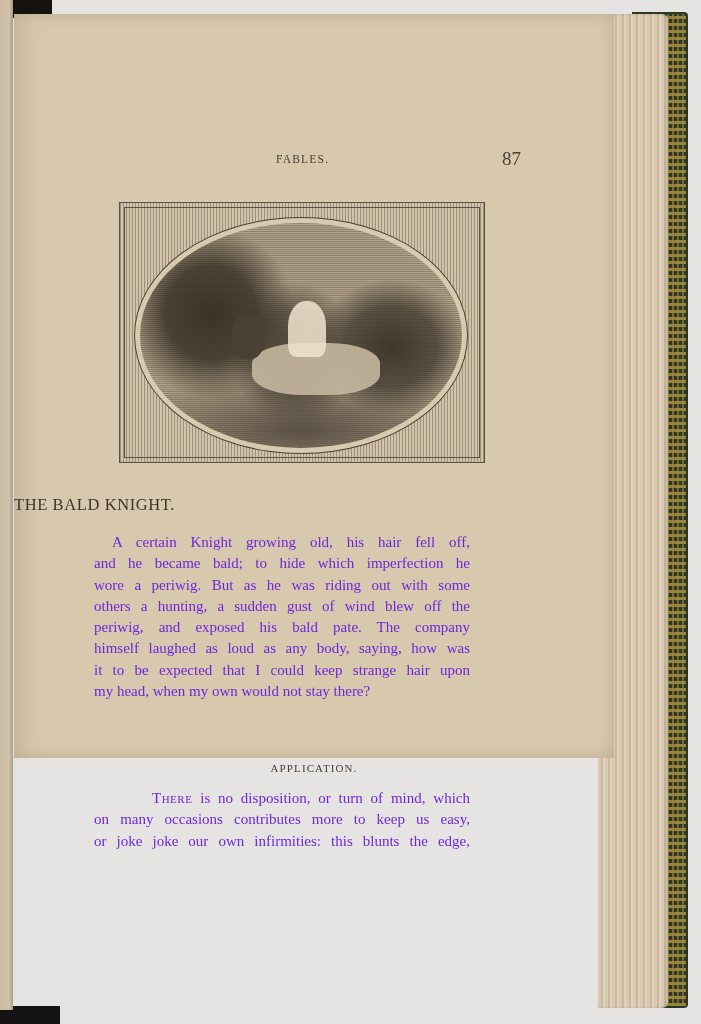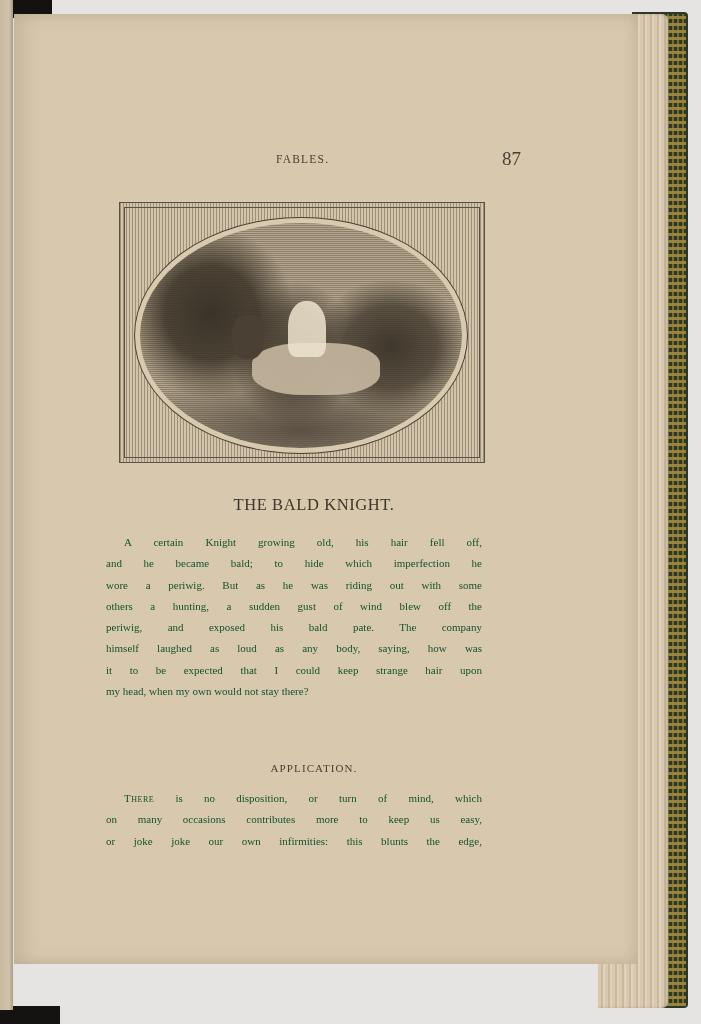--- a/index.html
+++ b/index.html
@@ -9,47 +9,47 @@
   .prev-page{position:absolute;left:0;top:0;width:13px;height:1010px;background:linear-gradient(90deg,#c9b9a1 0%,#d1c2ab 70%,#a99a85 100%);}
   .cover-right{position:absolute;left:632px;top:12px;width:56px;height:996px;border-radius:0 4px 4px 0;background:#2a3a26;overflow:hidden;}
   .cover-gilt{position:absolute;left:652px;top:14px;width:34px;height:992px;
     background:
       repeating-linear-gradient(0deg,rgba(199,160,64,.95) 0 3px,transparent 3px 7px),
       repeating-linear-gradient(90deg,rgba(199,160,64,.65) 0 2px,transparent 2px 5px);
     opacity:.75;}
   .page-edges{position:absolute;left:598px;top:14px;width:70px;height:994px;
     background:repeating-linear-gradient(90deg,#d9c9b1 0 3px,#cbb99e 3px 5px,#e0d2bc 5px 7px);
     border-radius:0 6px 6px 0;box-shadow:inset -2px 0 3px rgba(0,0,0,.15);}
-  .page{position:absolute;left:14px;top:14px;width:600px;height:950px;background:#d7c8ae;
-    box-shadow:inset 10px 0 18px rgba(120,100,70,.18), inset -6px 0 10px rgba(120,100,70,.12);padding-left:24px;}
+  .page{position:absolute;left:14px;top:14px;width:600px;height:744px;background:#d7c8ae;
+    box-shadow:inset 10px 0 18px rgba(120,100,70,.18), inset -6px 0 10px rgba(120,100,70,.12);}
   .running-head{position:absolute;left:262px;top:139px;font-size:11.5px;letter-spacing:1.2px;color:#4a4034;}
   .page-number{position:absolute;left:460px;top:134px;font-size:19px;color:#4a4034;margin-left:28px;}
   .illustration{position:absolute;left:105px;top:188px;width:366px;height:261px;box-sizing:border-box;border:1px solid #5b5044;
     background:repeating-linear-gradient(90deg,#9c8f7c 0 1px,#d2c3a9 1px 3px);}
   .illustration-inner{position:absolute;left:4px;top:4px;right:4px;bottom:4px;border:1px solid #5b5044;}
   .oval-frame{position:absolute;left:14px;top:14px;width:334px;height:237px;border-radius:50%;background:#d8caaf;border:1px solid #4a4034;box-sizing:border-box;}
   .oval-scene{position:absolute;left:20px;top:20px;width:322px;height:225px;border-radius:50%;overflow:hidden;
     background:
       radial-gradient(ellipse 26% 38% at 22% 40%,#3b3328 0%,rgba(59,51,40,.85) 55%,rgba(59,51,40,0) 100%),
       radial-gradient(ellipse 20% 32% at 48% 58%,#4d4437 0%,rgba(77,68,55,.7) 60%,rgba(77,68,55,0) 100%),
       radial-gradient(ellipse 24% 30% at 78% 55%,#3f372c 0%,rgba(63,55,44,.75) 60%,rgba(63,55,44,0) 100%),
       radial-gradient(ellipse 60% 25% at 50% 92%,#5a5043 0%,rgba(90,80,67,0) 100%),
       repeating-linear-gradient(0deg,#8d806c 0 1px,#b3a48b 1px 2px);}
   .rider{position:absolute;left:148px;top:78px;width:38px;height:56px;background:#efe4cf;border-radius:45% 45% 20% 20%;opacity:.85;}
   .horse{position:absolute;left:112px;top:120px;width:128px;height:52px;background:#c5b79f;border-radius:40%;opacity:.9;}
   .horse-head{position:absolute;left:92px;top:92px;width:32px;height:44px;background:#4a4034;border-radius:40%;}
-  .story-title{position:absolute;left:0;width:600px;top:481px;text-align:center;font-size:16.5px;letter-spacing:.6px;color:#3e352b;}
-  .body-text{position:absolute;left:92px;width:376px;font-size:11px;line-height:21.3px;color:#14532d;text-align:justify;}
+  .story-title{position:absolute;left:0;width:600px;top:481px;font-size:16.5px;letter-spacing:.6px;color:#3e352b;}
+  .body-text{position:absolute;left:80px;width:376px;font-size:15px;line-height:21.3px;color:#6d28d9;text-align:justify;}
   .body-text .line{display:block;text-align:justify;text-align-last:justify;white-space:nowrap;}
   .body-text .line.last{text-align-last:left;}
   .fable{top:518px;}
   .fable .line:first-child{padding-left:18px;}
   .application-heading{position:absolute;left:0;width:600px;top:740px;text-align:center;font-size:11px;letter-spacing:1.1px;color:#4a4034;margin-top:8px;}
   .application{top:774px;}
-  .smallcaps{font-variant:small-caps;letter-spacing:.5px;}
+  .smallcaps{font-variant:small-caps;letter-spacing:.5px;margin-left:40px;}
   .application .first{padding-left:18px;}
 </style>
 </head>
 <body>
 
 <div class="bg-dark-left"></div>
 <div class="bg-dark-bottom"></div>
 <div class="prev-page"></div>
 <div class="cover-right"></div>
 <div class="cover-gilt"></div>

